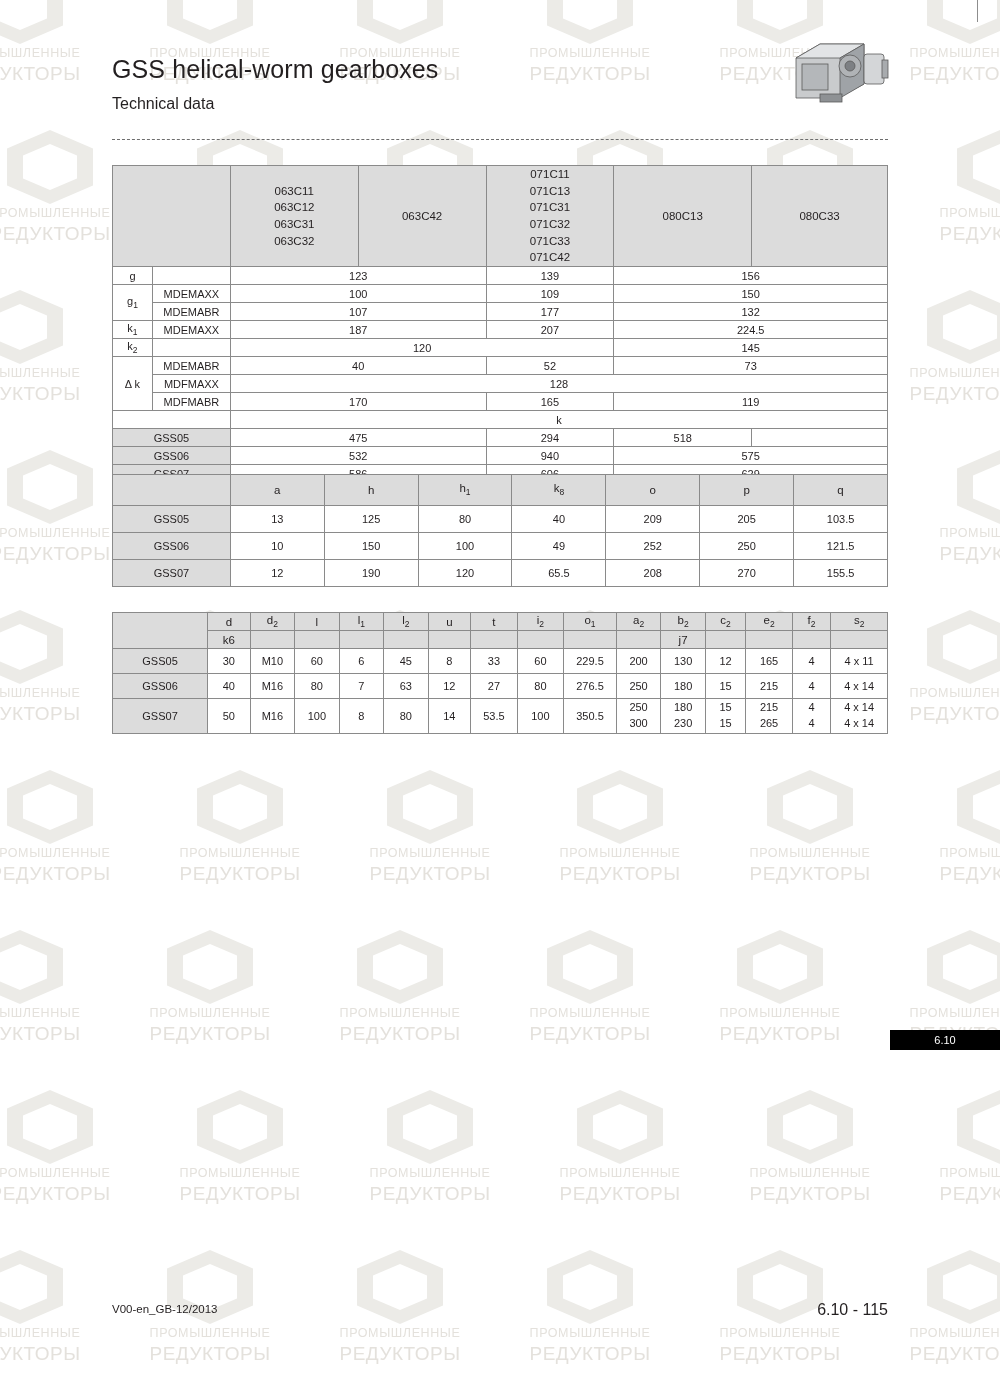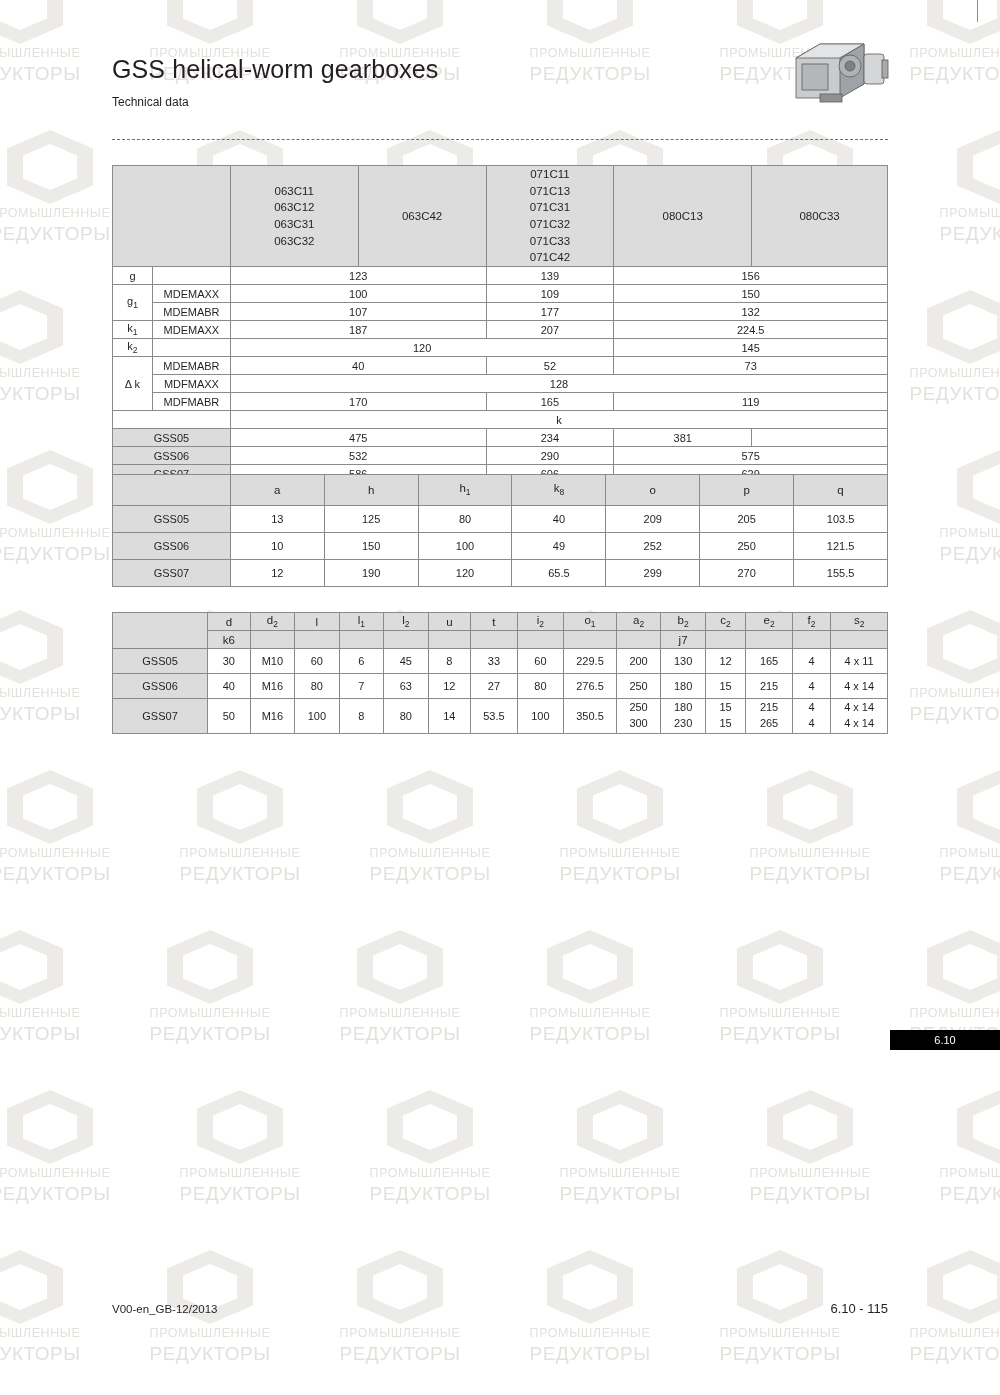--- a/index.html
+++ b/index.html
@@ -76,21 +76,21 @@
     top: 55px;
     font-size: 25px;
     font-weight: normal;
     color: #231f20;
     letter-spacing: 0.1px;
   }
   .subtitle {
     position: absolute;
     left: 112px;
     top: 95px;
-    font-size: 12px;
+    font-size: 16px;
     color: #231f20;
   }
   .dashed-rule {
     position: absolute;
     left: 112px;
     top: 139px;
     width: 776px;
     border-top: 1px dashed #6d6d6d;
   }
 
@@ -171,21 +171,21 @@
     position: absolute;
     left: 112px;
     top: 1303px;
     font-size: 11.5px;
     color: #231f20;
   }
   .footer-right {
     position: absolute;
     right: 112px;
     top: 1301px;
-    font-size: 13px;
+    font-size: 16px;
     color: #231f20;
   }
 </style>
 </head>
 <body>
 
 <div class="watermark-layer" id="wm-layer">
     <div class="wm" style="left: -70px; top: -30px;">
       <div class="wm-hex"></div>
       <div class="wm-l1">ПРОМЫШЛЕННЫЕ</div>
@@ -573,29 +573,29 @@
       </tr>
 
       <tr>
         <td class="lbl" colspan="2"></td>
         <td colspan="5">k</td>
       </tr>
 
       <tr>
         <td class="rowlbl" colspan="2">GSS05</td>
         <td colspan="2">475</td>
-        <td>234</td>
-        <td>381</td>
+        <td>294</td>
+        <td>518</td>
         <td></td>
       </tr>
 
       <tr>
         <td class="rowlbl" colspan="2">GSS06</td>
         <td colspan="2">532</td>
-        <td>290</td>
+        <td>940</td>
         <td colspan="2">575</td>
       </tr>
 
       <tr>
         <td class="rowlbl" colspan="2">GSS07</td>
         <td colspan="2">586</td>
         <td>606</td>
         <td colspan="2">629</td>
       </tr>
     </tbody>
@@ -642,21 +642,21 @@
         <td>252</td>
         <td>250</td>
         <td>121.5</td>
       </tr>
       <tr>
         <td class="rowlbl" style="height:26px">GSS07</td>
         <td>12</td>
         <td>190</td>
         <td>120</td>
         <td>65.5</td>
-        <td>299</td>
+        <td>208</td>
         <td>270</td>
         <td>155.5</td>
       </tr>
     </tbody>
   </table>
 
   <table class="dt" id="table3">
     <colgroup>
       <col style="width:94px">
       <col style="width:42px">

